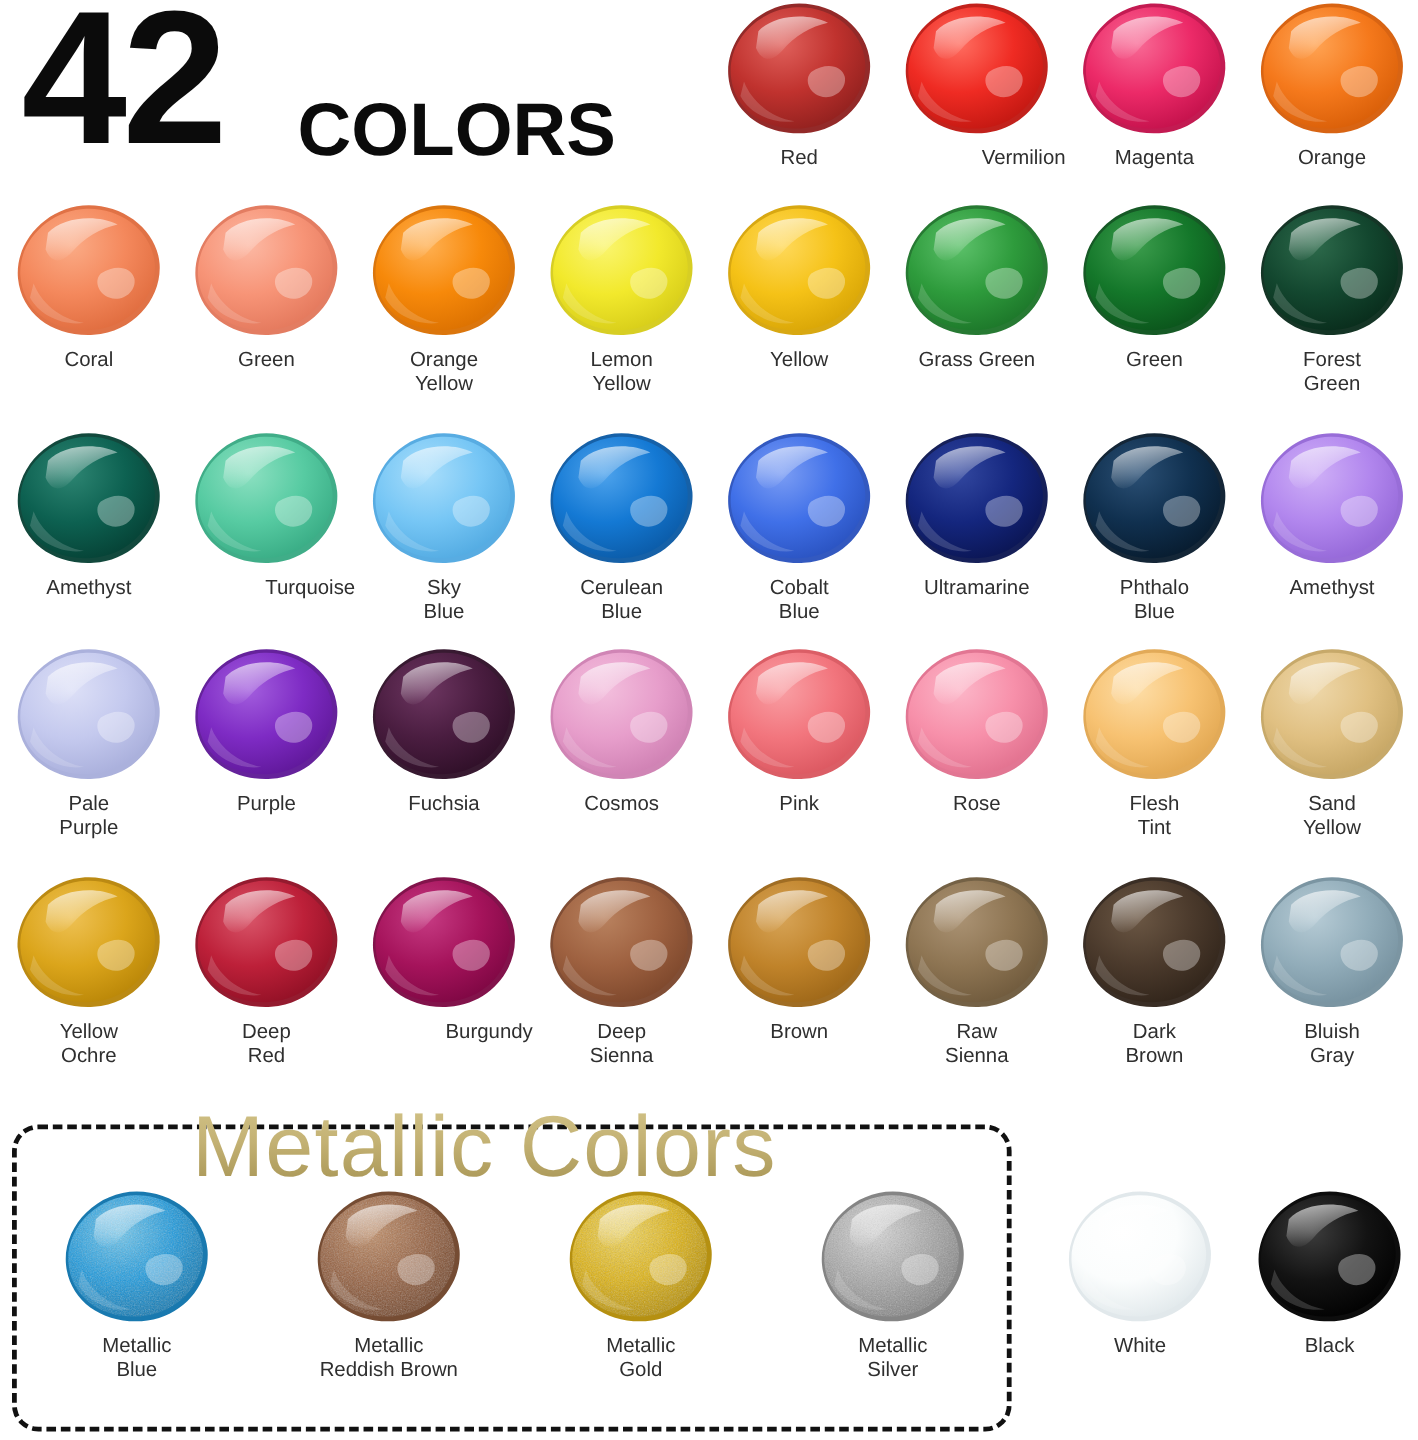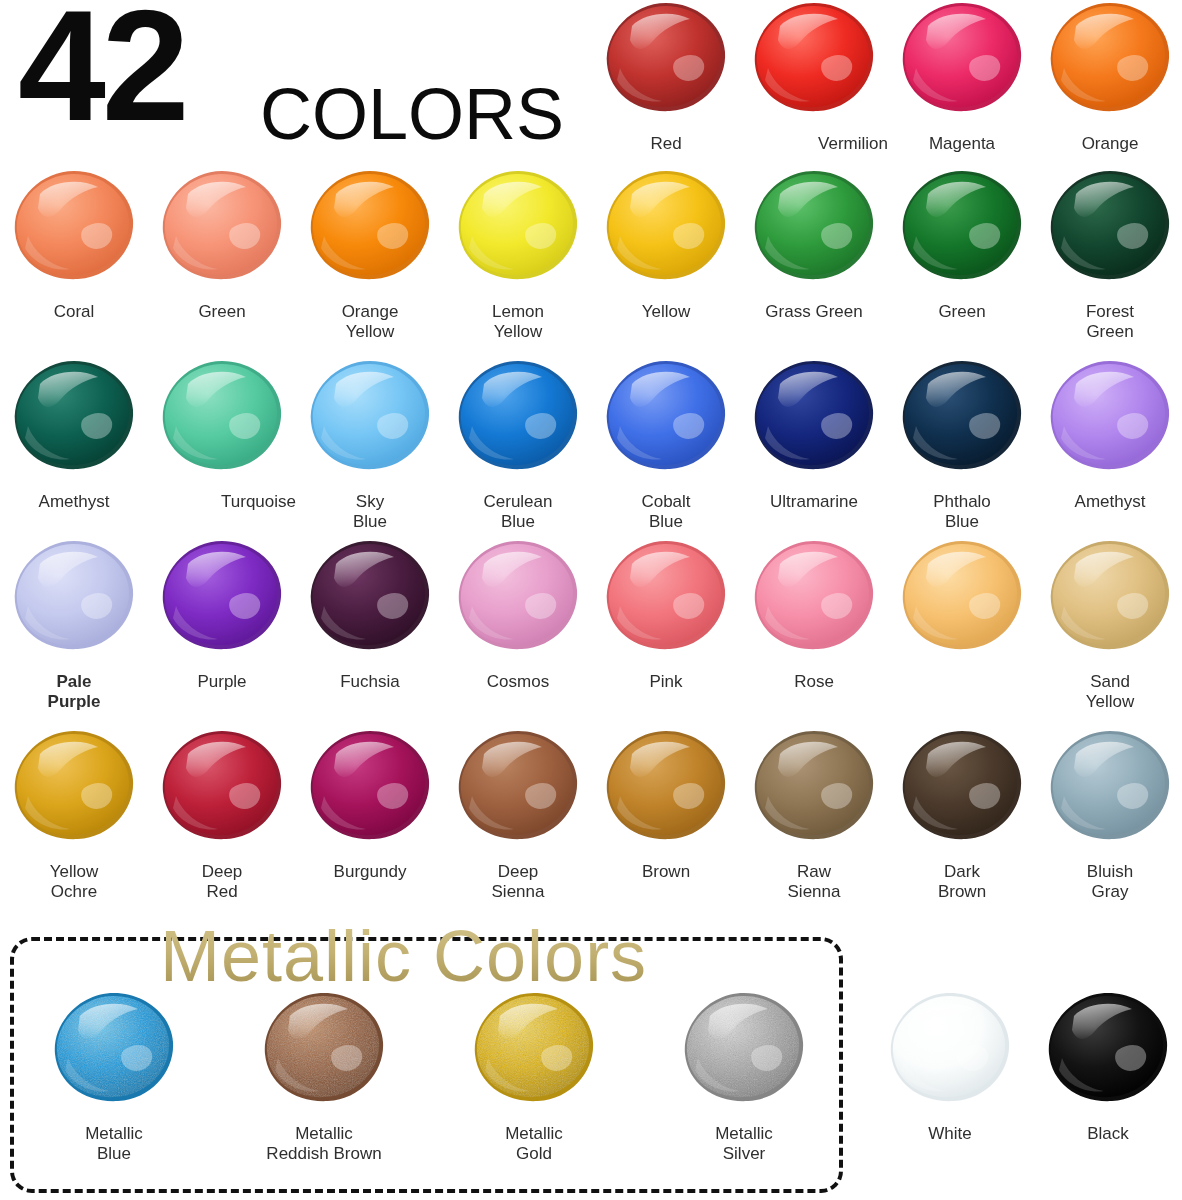--- a/index.html
+++ b/index.html
@@ -29,24 +29,24 @@
     top: -14px;
     font-size: 158px;
     font-weight: 700;
     letter-spacing: -4px;
     color: #0b0b0b;
     line-height: 1;
     font-family: "Liberation Sans", sans-serif;
   }
   #header-word {
     position: absolute;
-    left: 260px;
+    left: 248px;
     top: 78px;
-    font-size: 72px;
-    font-weight: 400;
+    font-size: 62px;
+    font-weight: 700;
     letter-spacing: 0px;
     color: #0b0b0b;
     line-height: 1;
     font-family: "Liberation Sans", sans-serif;
   }
 
   
   .grid {
     position: absolute;
     left: 0;
@@ -65,21 +65,21 @@
     margin: 0 auto;
   }
   .blob {
     position: absolute;
     left: 0;
     top: 0;
     width: 124px;
     height: 114px;
   }
   .label {
-    margin-top: 20px;
+    margin-top: 8px;
     font-size: 17px;
     line-height: 20px;
     color: #2f2f2f;
     font-family: "Liberation Sans", sans-serif;
     white-space: pre-line;
   }
 
   
   #metallic-box {
     position: absolute;
@@ -939,21 +939,21 @@
              C 84 52, 97 54, 100 64
              C 102 75, 90 84, 79 80
              C 70 77, 66 66, 72 60 Z" fill="#ffffff" opacity="0.33"></path>
     <path d="M16 68
              C 22 84, 38 98, 58 101
              C 40 104, 20 94, 13 80 Z" fill="#ffffff" opacity="0.16"></path>
   </svg>
       </div>
       <div class="label">Amethyst</div>
     </div>
-    <div class="cell" style="left: 0px; top: 538px; font-weight: bold;">
+    <div class="cell" style="left: 0px; top: 538px;">
       <div class="blob-wrap">
   <svg class="blob" viewBox="0 0 124 114" xmlns="http://www.w3.org/2000/svg">
     <defs>
       <radialGradient id="rg20" cx="38%" cy="30%" r="78%">
         <stop offset="0%" stop-color="#dde0f7"></stop>
         <stop offset="52%" stop-color="#c4c9ee"></stop>
         <stop offset="100%" stop-color="#a7adda"></stop>
       </radialGradient>
       <linearGradient id="lg20" x1="0" y1="0" x2="0.3" y2="1">
         <stop offset="0%" stop-color="#ffffff" stop-opacity="0.70"></stop>
@@ -1225,20 +1225,22 @@
              C 38 53, 30 50, 26 40 Z" fill="url(#lg26)"></path>
     <path d="M72 60
              C 84 52, 97 54, 100 64
              C 102 75, 90 84, 79 80
              C 70 77, 66 66, 72 60 Z" fill="#ffffff" opacity="0.33"></path>
     <path d="M16 68
              C 22 84, 38 98, 58 101
              C 40 104, 20 94, 13 80 Z" fill="#ffffff" opacity="0.16"></path>
   </svg>
       </div>
+      <div class="label">Flesh
+Tint</div>
     </div>
     <div class="cell" style="left: 1036px; top: 538px;">
       <div class="blob-wrap">
   <svg class="blob" viewBox="0 0 124 114" xmlns="http://www.w3.org/2000/svg">
     <defs>
       <radialGradient id="rg27" cx="38%" cy="30%" r="78%">
         <stop offset="0%" stop-color="#eed7a9"></stop>
         <stop offset="52%" stop-color="#e0c082"></stop>
         <stop offset="100%" stop-color="#c4a462"></stop>
       </radialGradient>
@@ -1352,21 +1354,21 @@
              C 102 75, 90 84, 79 80
              C 70 77, 66 66, 72 60 Z" fill="#ffffff" opacity="0.33"></path>
     <path d="M16 68
              C 22 84, 38 98, 58 101
              C 40 104, 20 94, 13 80 Z" fill="#ffffff" opacity="0.16"></path>
   </svg>
       </div>
       <div class="label">Deep
 Red</div>
     </div>
-    <div class="cell" style="left: 296px; top: 728px;">
+    <div class="cell" style="left: 296px; top: 728px; text-align: right;">
       <div class="blob-wrap">
   <svg class="blob" viewBox="0 0 124 114" xmlns="http://www.w3.org/2000/svg">
     <defs>
       <radialGradient id="rg30" cx="38%" cy="30%" r="78%">
         <stop offset="0%" stop-color="#c63b83"></stop>
         <stop offset="52%" stop-color="#a5135b"></stop>
         <stop offset="100%" stop-color="#7b0641"></stop>
       </radialGradient>
       <linearGradient id="lg30" x1="0" y1="0" x2="0.3" y2="1">
         <stop offset="0%" stop-color="#ffffff" stop-opacity="0.70"></stop>

